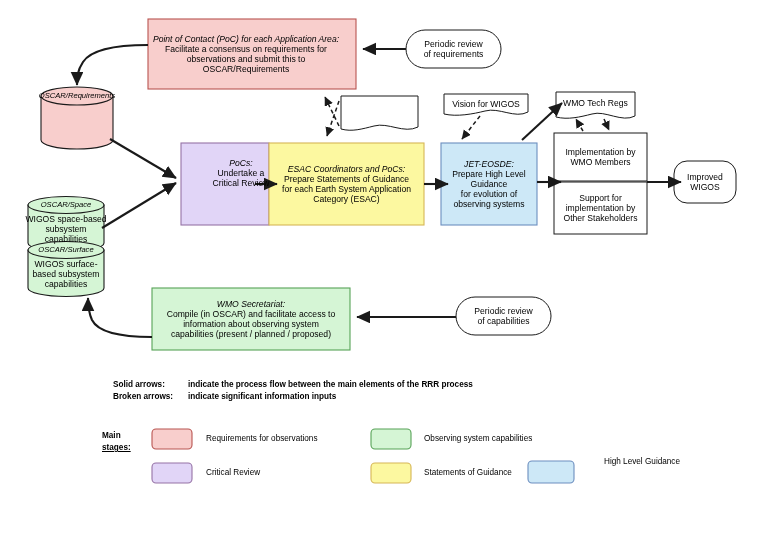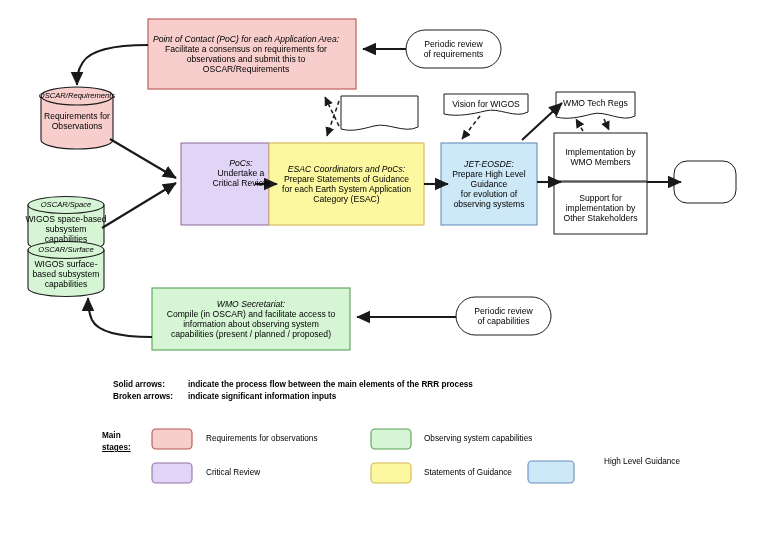--- a/index.html
+++ b/index.html
@@ -153,24 +153,20 @@
   <div class="node-text nb" style="left:150px; top:20px; width:192px; height:68px;">
     <span class="ttl"><span>Point of Contact (PoC) for each Application Area</span>:</span>
     <span>Facilitate a consensus on requirements for</span>
     <span>observations and submit this to</span>
     <span>OSCAR/Requirements</span>
   </div>
 
   <div class="node-text" style="left:41px; top:90px; width:72px; height:12px;">
     <span class="cyl-title">OSCAR/Requirements</span>
   </div>
-  <div class="node-text nb" style="left:36px; top:104px; width:82px; height:34px;">
-    <span>Requirements for</span>
-    <span>Observations</span>
-  </div>
 
   <div class="node-text" style="left:28px; top:199px; width:76px; height:12px;">
     <span class="cyl-title">OSCAR/Space</span>
   </div>
   <div class="node-text nb" style="left:24px; top:211px; width:84px; height:36px;">
     <span>WIGOS space-based</span>
     <span>subsystem</span>
     <span>capabilities</span>
   </div>
 
@@ -208,20 +204,24 @@
     <span>Implementation by</span>
     <span>WMO Members</span>
   </div>
 
   <div class="node-text nb" style="left:554px; top:182px; width:93px; height:52px;">
     <span>Support for</span>
     <span>implementation by</span>
     <span>Other Stakeholders</span>
   </div>
 
+  <div class="node-text nb" style="left:674px; top:161px; width:62px; height:42px;">
+    <span>Improved</span>
+    <span>WIGOS</span>
+  </div>
 
   <div class="node-text nb" style="left:556px; top:92px; width:79px; height:22px;">
     <span>WMO Tech Regs</span>
   </div>
 
 
   <div class="node-text nb" style="left:444px; top:94px; width:84px; height:20px;">
     <span>Vision for WIGOS</span>
   </div>
 

